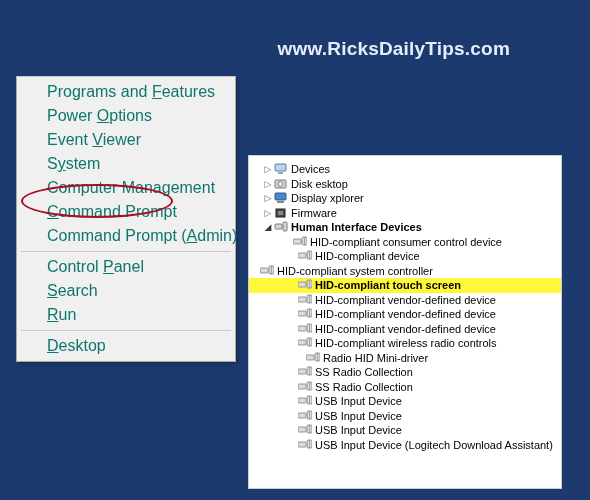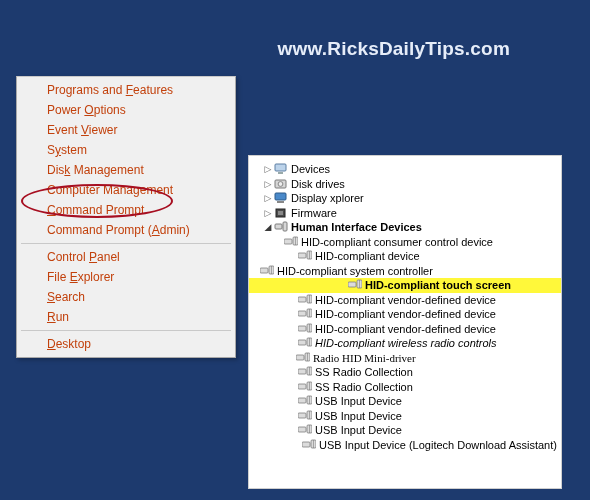--- a/index.html
+++ b/index.html
@@ -35,22 +35,22 @@
     width: 214px;
     background: #f0f0f0;
     border: 1px solid #a9a9a9;
     border-top: 1px solid #c9c9c9;
     box-shadow: 2px 2px 4px rgba(0,0,0,.25);
     padding: 3px 2px;
     z-index: 2;
   }
   .ctx-item {
     padding: 3px 10px 3px 28px;
-    font-size: 12px;
-    color: #c2410c;
+    font-size: 16px;
+    color: #0f766e;
     white-space: nowrap;
     position: relative;
     cursor: default;
   }
   .ctx-sep {
     height: 0;
     border-top: 1px solid #c9c9c9;
     margin: 3px 2px;
   }
   .mnemonic { text-decoration: underline; }
@@ -98,45 +98,43 @@
   }
   .ic { 
     width: 16px;
     flex: 0 0 16px;
     display: flex;
     justify-content: center;
     align-items: center;
   }
   .lbl { padding-left: 2px; }
   .lbl.bold { font-weight: 600; }
-  .hl { background: #fff83a; justify-content: center; }
+  .hl { background: #fff83a; }
   .hl .lbl { font-weight: 600; }
 
   
   .ico { width: 14px; height: 12px; }
 
 </style>
 </head>
 <body>
 <div class="canvas">
 
   <div class="watermark">www.RicksDailyTips.com</div>
 
   <div class="ctx-menu" id="ctx-menu">
       <div class="ctx-item">Programs and <span class="mnemonic">F</span>eatures</div>
       <div class="ctx-item">Power <span class="mnemonic">O</span>ptions</div>
       <div class="ctx-item">Event <span class="mnemonic">V</span>iewer</div>
       <div class="ctx-item">S<span class="mnemonic">y</span>stem</div>
-      <div class="ctx-item">Dis<span class="mnemonic">k</span> Management</div>
       <div class="ctx-item">Computer Mana<span class="mnemonic">g</span>ement</div>
       <div class="ctx-item"><span class="mnemonic">C</span>ommand Prompt</div>
       <div class="ctx-item">Command Prompt (<span class="mnemonic">A</span>dmin)</div>
       <div class="ctx-sep"></div>
       <div class="ctx-item">Control <span class="mnemonic">P</span>anel</div>
-      <div class="ctx-item">File <span class="mnemonic">E</span>xplorer</div>
       <div class="ctx-item"><span class="mnemonic">S</span>earch</div>
       <div class="ctx-item"><span class="mnemonic">R</span>un</div>
       <div class="ctx-sep"></div>
       <div class="ctx-item"><span class="mnemonic">D</span>esktop</div>
     </div>
 
   <div class="ellipse-mark"></div>
 
   <div class="dm-panel" id="dm-panel">
       <div style="height: 6px;"></div>
@@ -149,21 +147,21 @@
         </span>
         <span class="lbl">Devices</span>
       </div>
       <div class="tree-row" style="padding-left: 14px;">
         <span class="tw">▷</span>
         <span class="ic">
           <svg width="14" height="11" viewBox="0 0 14 12" class="ico">
             <use href="#i-disk"></use>
           </svg>
         </span>
-        <span class="lbl">Disk drives</span>
+        <span class="lbl">Disk esktop</span>
       </div>
       <div class="tree-row" style="padding-left: 14px;">
         <span class="tw">▷</span>
         <span class="ic">
           <svg width="14" height="11" viewBox="0 0 14 12" class="ico">
             <use href="#i-display"></use>
           </svg>
         </span>
         <span class="lbl">Display xplorer</span>
       </div>
@@ -178,21 +176,21 @@
       </div>
       <div class="tree-row" style="padding-left: 14px;">
         <span class="tw" style="color: rgb(58, 58, 58);">◢</span>
         <span class="ic">
           <svg width="14" height="11" viewBox="0 0 14 12" class="ico">
             <use href="#i-hidcat"></use>
           </svg>
         </span>
         <span class="lbl bold">Human Interface Devices</span>
       </div>
-      <div class="tree-row" style="padding-left: 24px;">
+      <div class="tree-row" style="padding-left: 33px;">
         <span class="tw"></span>
         <span class="ic">
           <svg width="14" height="11" viewBox="0 0 14 12" class="ico">
             <use href="#i-hiddev"></use>
           </svg>
         </span>
         <span class="lbl">HID-compliant consumer control device</span>
       </div>
       <div class="tree-row" style="padding-left: 38px;">
         <span class="tw"></span>
@@ -241,30 +239,30 @@
       </div>
       <div class="tree-row" style="padding-left: 38px;">
         <span class="tw"></span>
         <span class="ic">
           <svg width="14" height="11" viewBox="0 0 14 12" class="ico">
             <use href="#i-hiddev"></use>
           </svg>
         </span>
         <span class="lbl">HID-compliant vendor-defined device</span>
       </div>
-      <div class="tree-row" style="padding-left: 38px; font-style: italic;">
+      <div class="tree-row" style="padding-left: 38px;">
         <span class="tw"></span>
         <span class="ic">
           <svg width="14" height="11" viewBox="0 0 14 12" class="ico">
             <use href="#i-hiddev"></use>
           </svg>
         </span>
         <span class="lbl">HID-compliant wireless radio controls</span>
       </div>
-      <div class="tree-row" style="padding-left: 36px; font-family: Liberation Serif, serif;">
+      <div class="tree-row" style="padding-left: 46px;">
         <span class="tw"></span>
         <span class="ic">
           <svg width="14" height="11" viewBox="0 0 14 12" class="ico">
             <use href="#i-hiddev"></use>
           </svg>
         </span>
         <span class="lbl">Radio HID Mini-driver</span>
       </div>
       <div class="tree-row" style="padding-left: 38px;">
         <span class="tw"></span>
@@ -304,21 +302,21 @@
       </div>
       <div class="tree-row" style="padding-left: 38px;">
         <span class="tw"></span>
         <span class="ic">
           <svg width="14" height="11" viewBox="0 0 14 12" class="ico">
             <use href="#i-hiddev"></use>
           </svg>
         </span>
         <span class="lbl">USB Input Device</span>
       </div>
-      <div class="tree-row" style="padding-left: 38px; justify-content: center;">
+      <div class="tree-row" style="padding-left: 38px;">
         <span class="tw"></span>
         <span class="ic">
           <svg width="14" height="11" viewBox="0 0 14 12" class="ico">
             <use href="#i-hiddev"></use>
           </svg>
         </span>
         <span class="lbl">USB Input Device (Logitech Download Assistant)</span>
       </div>
     </div>
 

